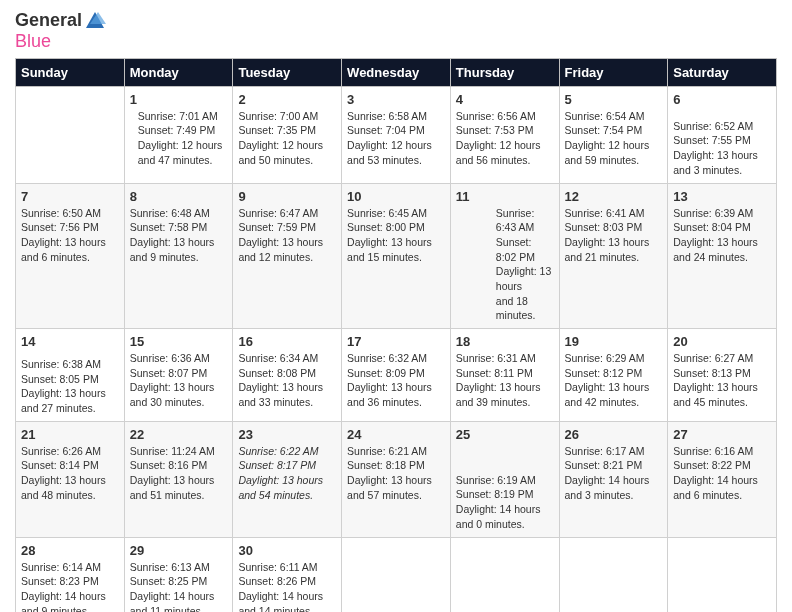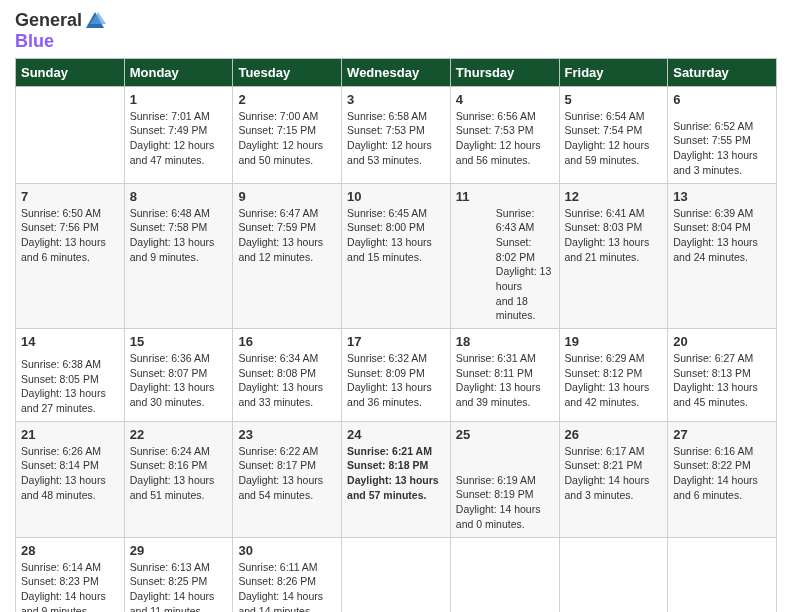--- a/index.html
+++ b/index.html
@@ -17,22 +17,22 @@
       margin-bottom: 6px;
     }
     .logo-text-general {
       font-size: 18px;
       font-weight: bold;
       color: #333;
       line-height: 1.1;
     }
     .logo-text-blue {
       font-size: 18px;
-      font-weight: bold;
-      color: #8b5cf6;
+      font-weight: normal;
+      color: #ec4899;
       line-height: 1.1;
     }
     .logo-icon {
       width: 22px;
       height: 22px;
       margin-left: 2px;
     }
     .logo-block {
       display: flex;
       flex-direction: column;
@@ -55,21 +55,21 @@
       font-size: 15px;
       color: #333;
       margin-top: 2px;
     }
     table {
       width: 100%;
       border-collapse: collapse;
       font-size: 11px;
     }
     thead tr th {
-      background-color: #14532d;
+      background-color: #0f172a;
       color: #fff;
       text-align: left;
       padding: 6px 5px;
       font-size: 13px;
       font-weight: bold;
       border: 1px solid #c0c0c0;
     }
     tbody tr td {
       border: 1px solid #d0d0d0;
       vertical-align: top;
@@ -126,36 +126,36 @@
         <th>Thursday</th>
         <th>Friday</th>
         <th>Saturday</th>
       </tr>
   </thead>
   <tbody id="calendar-body">
   <tr>
         <td class="empty"></td>
         <td>
           <span class="day-number">1</span>
-          <div class="day-info" style="white-space: pre-line;">Sunrise: 7:01 AM
+          <div class="day-info" style="white-space: pre-line; margin-left: 8px;">Sunrise: 7:01 AM
 Sunset: 7:49 PM
 Daylight: 12 hours
 and 47 minutes.</div>
         </td>
         <td>
           <span class="day-number">2</span>
           <div class="day-info" style="white-space: pre-line;">Sunrise: 7:00 AM
-Sunset: 7:15 PM
+Sunset: 7:35 PM
 Daylight: 12 hours
 and 50 minutes.</div>
         </td>
         <td>
           <span class="day-number">3</span>
           <div class="day-info" style="white-space: pre-line;">Sunrise: 6:58 AM
-Sunset: 7:53 PM
+Sunset: 7:04 PM
 Daylight: 12 hours
 and 53 minutes.</div>
         </td>
         <td>
           <span class="day-number">4</span>
           <div class="day-info" style="white-space: pre-line;">Sunrise: 6:56 AM
 Sunset: 7:53 PM
 Daylight: 12 hours
 and 56 minutes.</div>
         </td>
@@ -279,35 +279,35 @@
       <tr>
         <td>
           <span class="day-number">21</span>
           <div class="day-info" style="white-space: pre-line;">Sunrise: 6:26 AM
 Sunset: 8:14 PM
 Daylight: 13 hours
 and 48 minutes.</div>
         </td>
         <td>
           <span class="day-number">22</span>
-          <div class="day-info" style="white-space: pre-line;">Sunrise: 6:24 AM
+          <div class="day-info" style="white-space: pre-line;">Sunrise: 11:24 AM
 Sunset: 8:16 PM
 Daylight: 13 hours
 and 51 minutes.</div>
         </td>
         <td>
           <span class="day-number">23</span>
-          <div class="day-info" style="white-space: pre-line;">Sunrise: 6:22 AM
+          <div class="day-info" style="white-space: pre-line; font-style: italic;">Sunrise: 6:22 AM
 Sunset: 8:17 PM
 Daylight: 13 hours
 and 54 minutes.</div>
         </td>
         <td>
           <span class="day-number">24</span>
-          <div class="day-info" style="white-space: pre-line; font-weight: bold;">Sunrise: 6:21 AM
+          <div class="day-info" style="white-space: pre-line;">Sunrise: 6:21 AM
 Sunset: 8:18 PM
 Daylight: 13 hours
 and 57 minutes.</div>
         </td>
         <td>
           <span class="day-number">25</span>
           <div class="day-info" style="white-space: pre-line; margin-top: 31px;">Sunrise: 6:19 AM
 Sunset: 8:19 PM
 Daylight: 14 hours
 and 0 minutes.</div>

